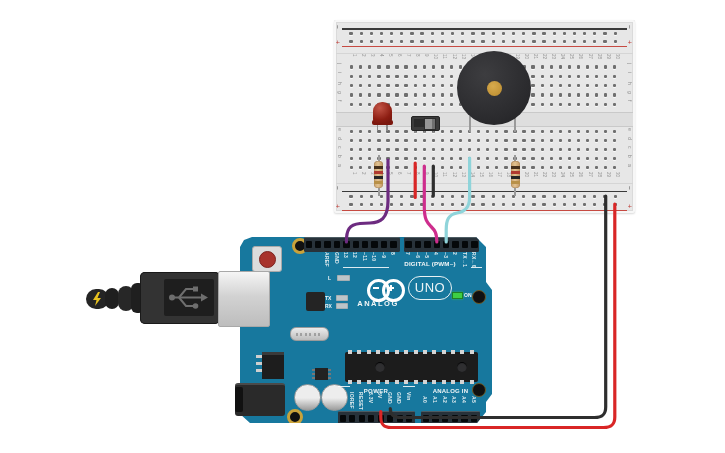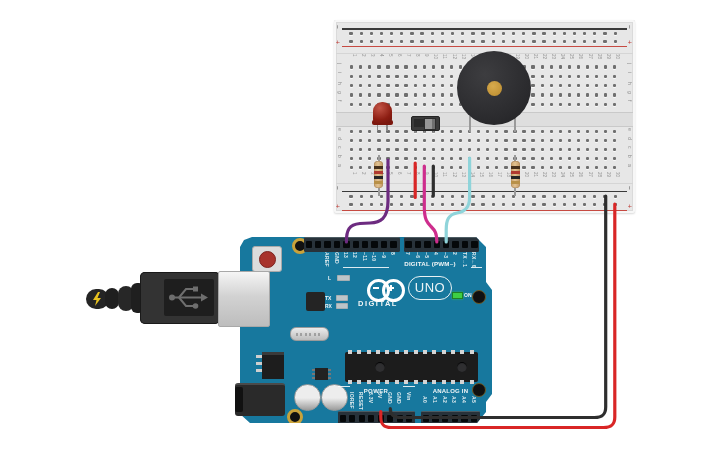--- a/index.html
+++ b/index.html
@@ -616,21 +616,21 @@
     <div class="abs wtxt" style="left:85px;top:58px;font-size:5px;">TX</div>
     <div class="ledbar" style="left:96px;top:58px;width:12px;height:6px;"></div>
     <div class="abs wtxt" style="left:85px;top:66px;font-size:5px;">RX</div>
     <div class="ledbar" style="left:96px;top:66px;width:12px;height:6px;"></div>
 
     <div class="abs" style="left:127px;top:42px;width:17px;height:17px;border:3px solid #fff;border-radius:50%;"></div>
     <div class="abs" style="left:142px;top:42px;width:17px;height:17px;border:3px solid #fff;border-radius:50%;"></div>
     <div class="abs" style="left:132.5px;top:49.5px;width:6px;height:2px;background:#fff;"></div>
     <div class="abs" style="left:148px;top:49.5px;width:6px;height:2px;background:#fff;"></div>
     <div class="abs" style="left:150px;top:47.5px;width:2px;height:6px;background:#fff;"></div>
-    <div class="abs wtxt" style="left:105px;top:62px;width:66px;text-align:center;font-size:7.5px;letter-spacing:1.5px;">DIGITAL</div>
+    <div class="abs wtxt" style="left:105px;top:62px;width:66px;text-align:center;font-size:7.5px;letter-spacing:1.5px;">ANALOG</div>
 
     <div class="abs" style="left:168px;top:39px;width:42px;height:22px;border:1.5px solid #e9f2f4;border-radius:12px;">
       <div class="abs" style="left:0;top:3px;width:42px;text-align:center;font-size:13px;color:#eef5f7;letter-spacing:.5px;">UNO</div>
     </div>
 
     <div class="abs" style="left:212px;top:55px;width:9px;height:5px;background:#3ecf43;box-shadow:0 0 2px #3ecf43;border:1px solid #1f7f24;"></div>
     <div class="abs wtxt" style="left:224px;top:55px;font-size:5px;">ON</div>
 
     <div class="abs" style="left:66px;top:55px;width:19px;height:19px;background:#242424;border-radius:2px;"></div>
 

